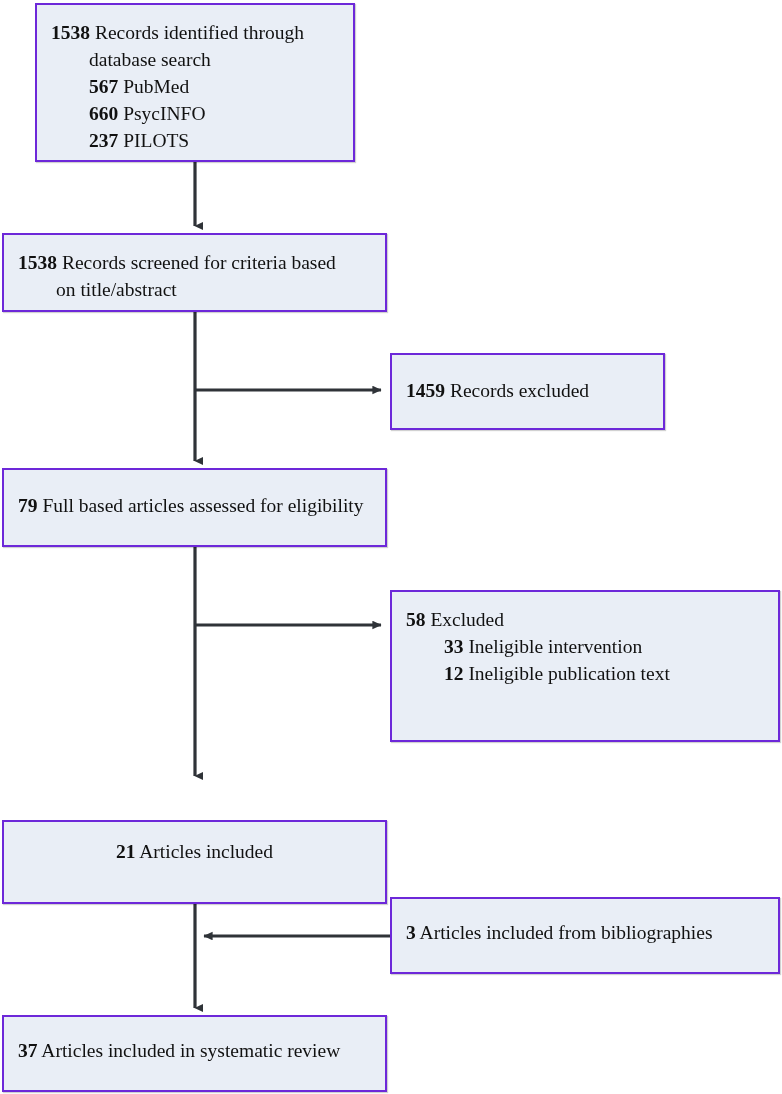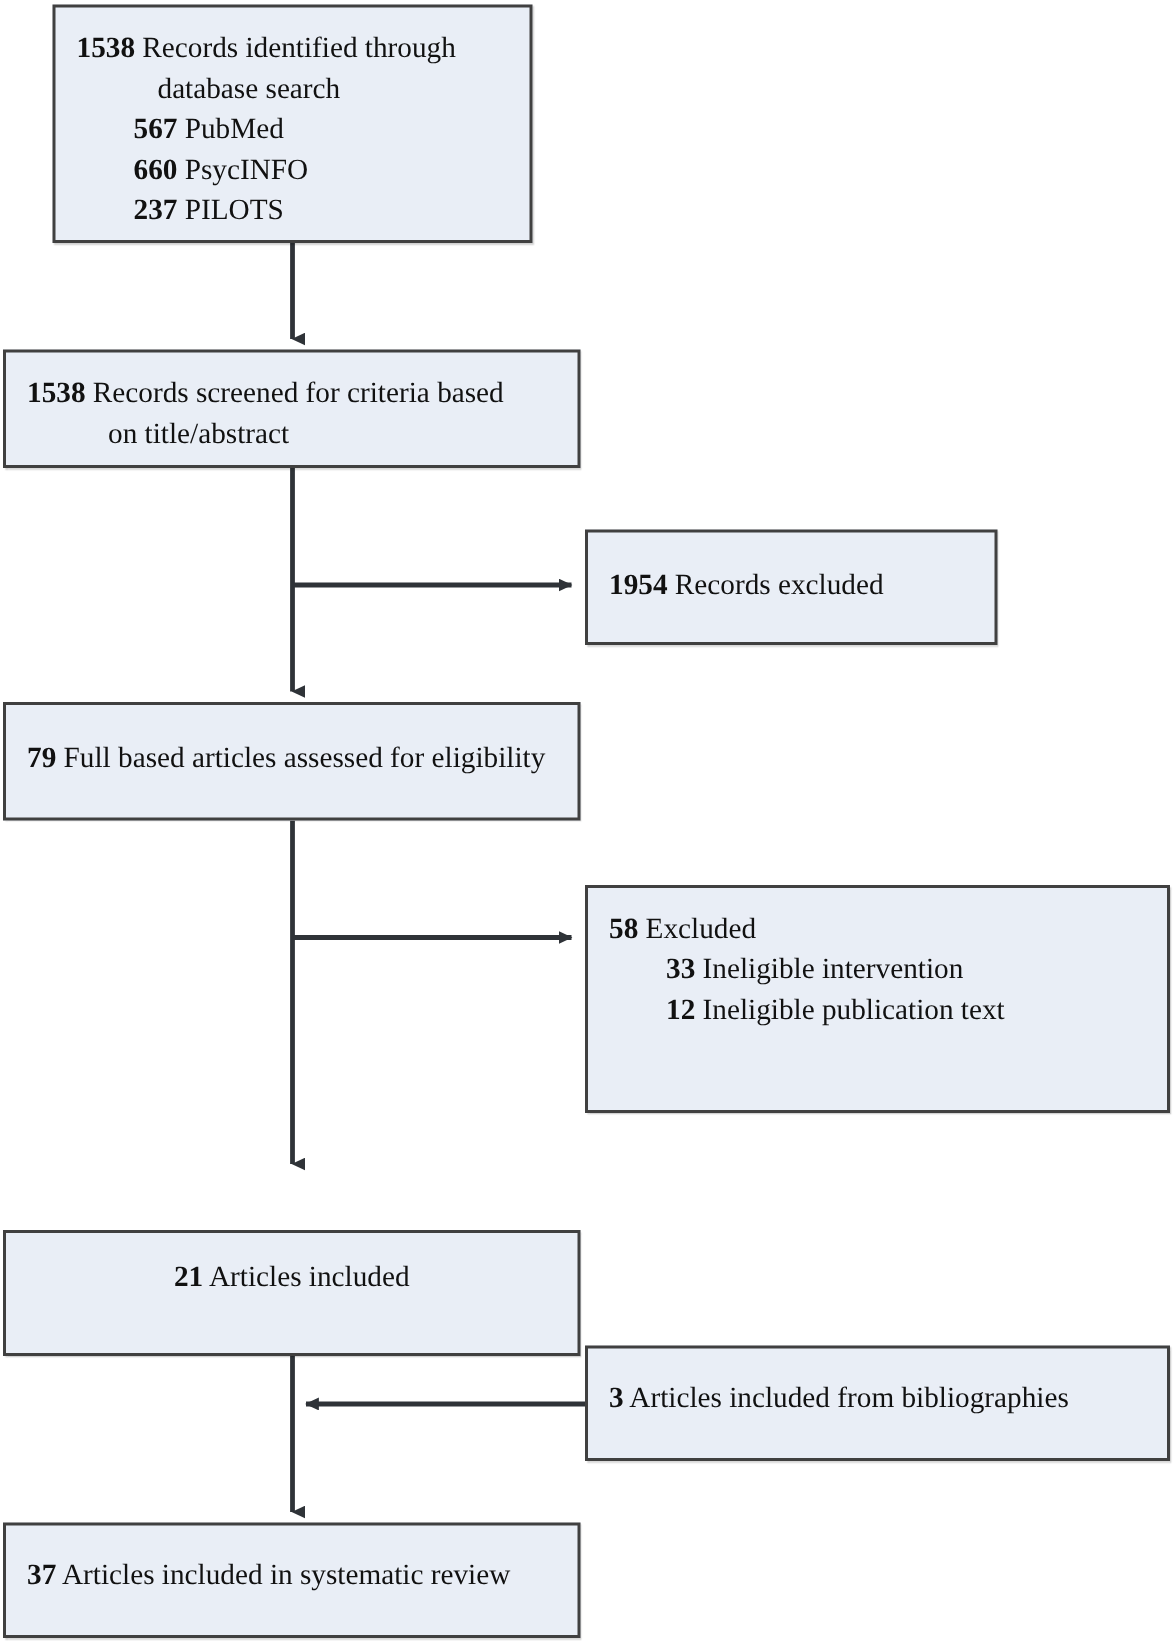--- a/index.html
+++ b/index.html
@@ -18,21 +18,21 @@
   #canvas {
     position: absolute;
     left: 0; top: 0;
     width: 782px;
     height: 1094px;
   }
   .node {
     position: absolute;
     box-sizing: border-box;
     background: #e9eef6;
-    border: 2px solid #404040;
+    border: 2px solid #6d28d9;
     box-shadow: 1px 1px 1px rgba(0,0,0,0.18);
   }
   .node .txt {
     position: absolute;
     left: 14px;
     right: 10px;
     font-size: 19.5px;
     line-height: 27px;
     white-space: pre-wrap;
   }
@@ -45,21 +45,20 @@
     font-weight: bold;
   }
   .sub {
     display: block;
     padding-left: 38px;
     text-indent: 0;
   }
   .cont {
     display: block;
     padding-left: 38px;
-    margin-left: 16px;
   }
   
   svg#arrows {
     position: absolute;
     left: 0; top: 0;
     width: 782px;
     height: 1094px;
     pointer-events: none;
   }
 
@@ -119,21 +118,21 @@
 
   <div class="node" id="n-identified">
     <div class="txt"><span class="num">1538</span> <span>Records identified through</span><span class="cont">database search</span><span class="sub"><span class="num">567</span> <span>PubMed</span></span><span class="sub"><span class="num">660</span> <span>PsycINFO</span></span><span class="sub"><span class="num">237</span> <span>PILOTS</span></span></div>
   </div>
 
   <div class="node" id="n-screened">
     <div class="txt"><span class="num">1538</span> <span>Records screened for criteria based</span><span class="cont">on title/abstract</span></div>
   </div>
 
   <div class="node" id="n-excluded1">
-    <div class="txt"><span class="num">1954</span> <span>Records excluded</span></div>
+    <div class="txt"><span class="num">1459</span> <span>Records excluded</span></div>
   </div>
 
   <div class="node" id="n-fulltext">
     <div class="txt"><span class="num">79</span> <span>Full based articles assessed for eligibility</span></div>
   </div>
 
   <div class="node" id="n-excluded2">
     <div class="txt"><span class="num">58</span> <span>Excluded</span><span class="sub"><span class="num">33</span> <span>Ineligible intervention</span></span><span class="sub"><span class="num">12</span> <span>Ineligible publication text</span></span></div>
   </div>
 

